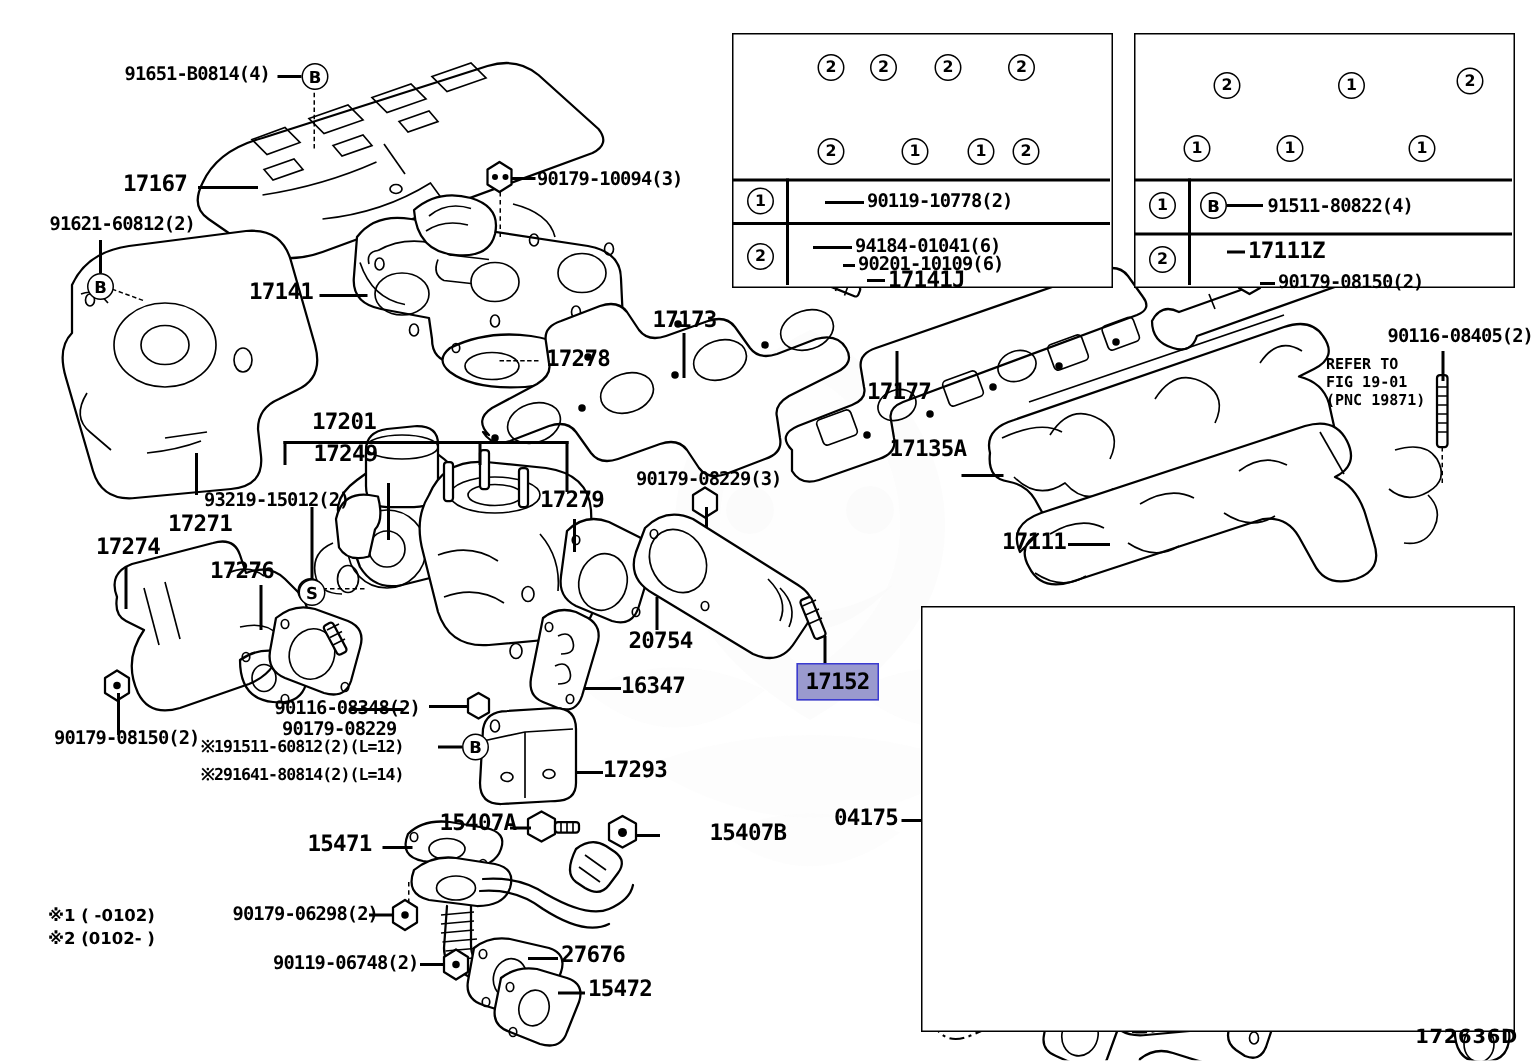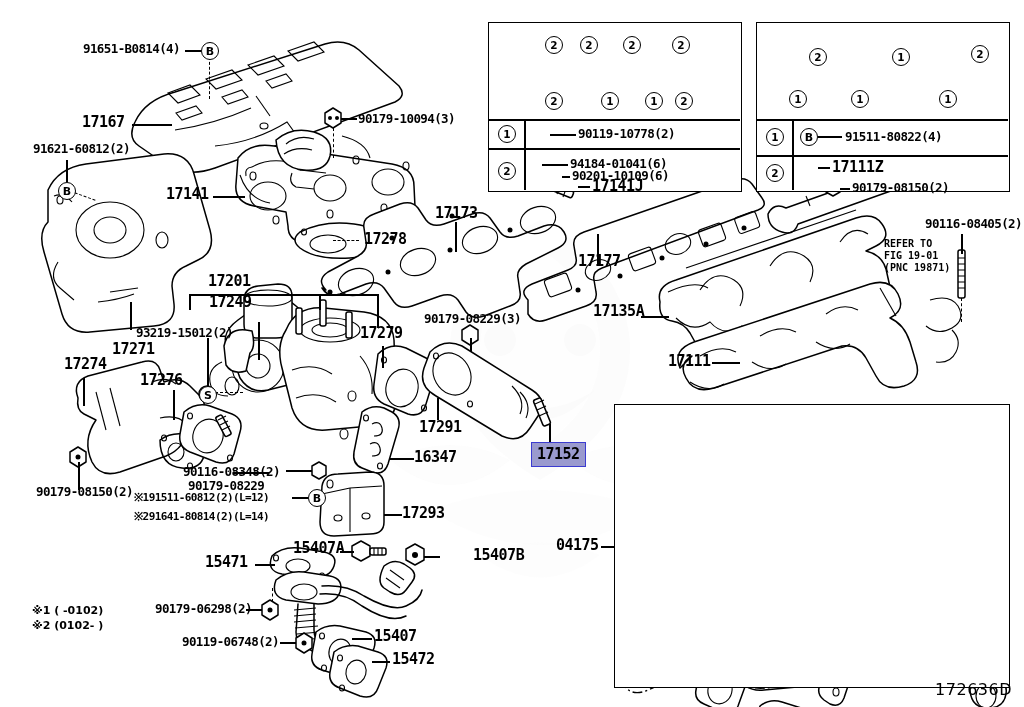--- a/index.html
+++ b/index.html
@@ -38,22 +38,22 @@
         width:16px;height:16px;font-size:10.5px;font-weight:bold;
         display:flex;align-items:center;justify-content:center;
         font-family:"DejaVu Sans", sans-serif;background:#fff;line-height:1;}
   .circ.b{font-size:11px;}
 
   
   .inset{position:absolute;border:1.6px solid #000;background:#fff;}
   .row-div{position:absolute;background:#000;height:1.6px;}
   .col-div{position:absolute;background:#000;width:1.6px;}
 
-  .figcode{position:absolute;right:12px;bottom:8px;font-size:16px;
-           font-weight:normal;font-family:"DejaVu Sans", sans-serif;
+  .figcode{position:absolute;right:12px;bottom:8px;font-size:13px;
+           font-weight:bold;font-family:"DejaVu Sans", sans-serif;
            letter-spacing:.5px;}
 
   svg.art{position:absolute;left:0;top:0;width:1024px;height:707px;
           pointer-events:none;}
   svg .s{fill:none;stroke:#000;stroke-width:1.5;stroke-linejoin:round;stroke-linecap:round;}
   svg .sf{fill:#fff;stroke:#000;stroke-width:1.5;stroke-linejoin:round;}
   svg .thin{fill:none;stroke:#000;stroke-width:1.1;}
   svg .dot{fill:#000;}
   svg .chain{fill:none;stroke:#000;stroke-width:1.4;stroke-dasharray:10 3 2 3;}
 </style>
@@ -509,21 +509,21 @@
   <div class="circ b" style="left:308px;top:489px;">B</div>
 
   <div class="lbl mid" style="left:83px;top:43px;">91651-B0814(4)</div>
   <div class="lbl big" style="left:82px;top:115px;">17167</div>
   <div class="lbl mid" style="left:33px;top:143px;">91621-60812(2)</div>
   <div class="lbl big" style="left:166px;top:187px;">17141</div>
   <div class="lbl mid" style="left:358px;top:113px;">90179-10094(3)</div>
   <div class="lbl big" style="left:364px;top:232px;">17278</div>
   <div class="lbl big" style="left:435px;top:206px;">17173</div>
   <div class="lbl big" style="left:578px;top:219px;margin-top:35px;">17177</div>
-  <div class="lbl big" style="left:593px;top:304px;">17135A</div>
+  <div class="lbl big" style="left:593px;top:292px;">17135A</div>
   <div class="lbl big" style="left:668px;top:354px;">17111</div>
   <div class="lbl mid" style="left:925px;top:218px;">90116-08405(2)</div>
 
   <div class="lbl tiny" style="left:884px;top:239px;letter-spacing:0px;">REFER TO</div>
   <div class="lbl tiny" style="left:884px;top:251px;letter-spacing:0px;">FIG 19-01</div>
   <div class="lbl tiny" style="left:884px;top:263px;letter-spacing:0px;">(PNC 19871)</div>
 
   <div class="lbl big" style="left:208px;top:274px;">17201</div>
   <div class="lbl big" style="left:209px;top:295px;">17249</div>
   <div class="lbl mid" style="left:136px;top:327px;">93219-15012(2)</div>
@@ -531,30 +531,30 @@
   <div class="lbl big" style="left:64px;top:357px;">17274</div>
   <div class="lbl big" style="left:140px;top:373px;">17276</div>
   <div class="lbl big" style="left:360px;top:326px;">17279</div>
   <div class="lbl mid" style="left:424px;top:313px;">90179-08229(3)</div>
   <div class="lbl mid" style="left:36px;top:486px;">90179-08150(2)</div>
   <div class="lbl mid" style="left:183px;top:466px;">90116-08348(2)</div>
   <div class="lbl mid" style="left:188px;top:480px;">90179-08229</div>
   <div class="lbl sml" style="left:134px;top:492px;">※191511-60812(2)(L=12)</div>
   <div class="lbl sml" style="left:134px;top:511px;">※291641-80814(2)(L=14)</div>
 
-  <div class="lbl big" style="left:419px;top:420px;">17291</div>
+  <div class="lbl big" style="left:419px;top:420px;">20754</div>
   <div class="lbl big" style="left:414px;top:450px;">16347</div>
   <div class="lbl big" style="left:402px;top:506px;">17293</div>
 
   <div class="hl" style="left:531px;top:442px;">17152</div>
 
   <div class="lbl big" style="left:205px;top:555px;">15471</div>
   <div class="lbl big" style="left:293px;top:541px;">15407A</div>
   <div class="lbl big" style="left:442px;top:548px;margin-left:31px;">15407B</div>
-  <div class="lbl big" style="left:374px;top:629px;">15407</div>
+  <div class="lbl big" style="left:374px;top:629px;">27676</div>
   <div class="lbl big" style="left:392px;top:652px;">15472</div>
   <div class="lbl mid" style="left:155px;top:603px;">90179-06298(2)</div>
   <div class="lbl mid" style="left:182px;top:636px;">90119-06748(2)</div>
   <div class="lbl big" style="left:556px;top:538px;">04175</div>
 
   <div class="lbl sml" style="left:32px;top:605px;font-family:'DejaVu Sans',sans-serif;letter-spacing:0;">※1 (    -0102)</div>
   <div class="lbl sml" style="left:32px;top:620px;font-family:'DejaVu Sans',sans-serif;letter-spacing:0;">※2 (0102-    )</div>
 
   <div class="inset" style="left:488px;top:22px;width:252px;height:168px;"></div>
   <div class="row-div" style="left:488px;top:119px;width:252px;"></div>

